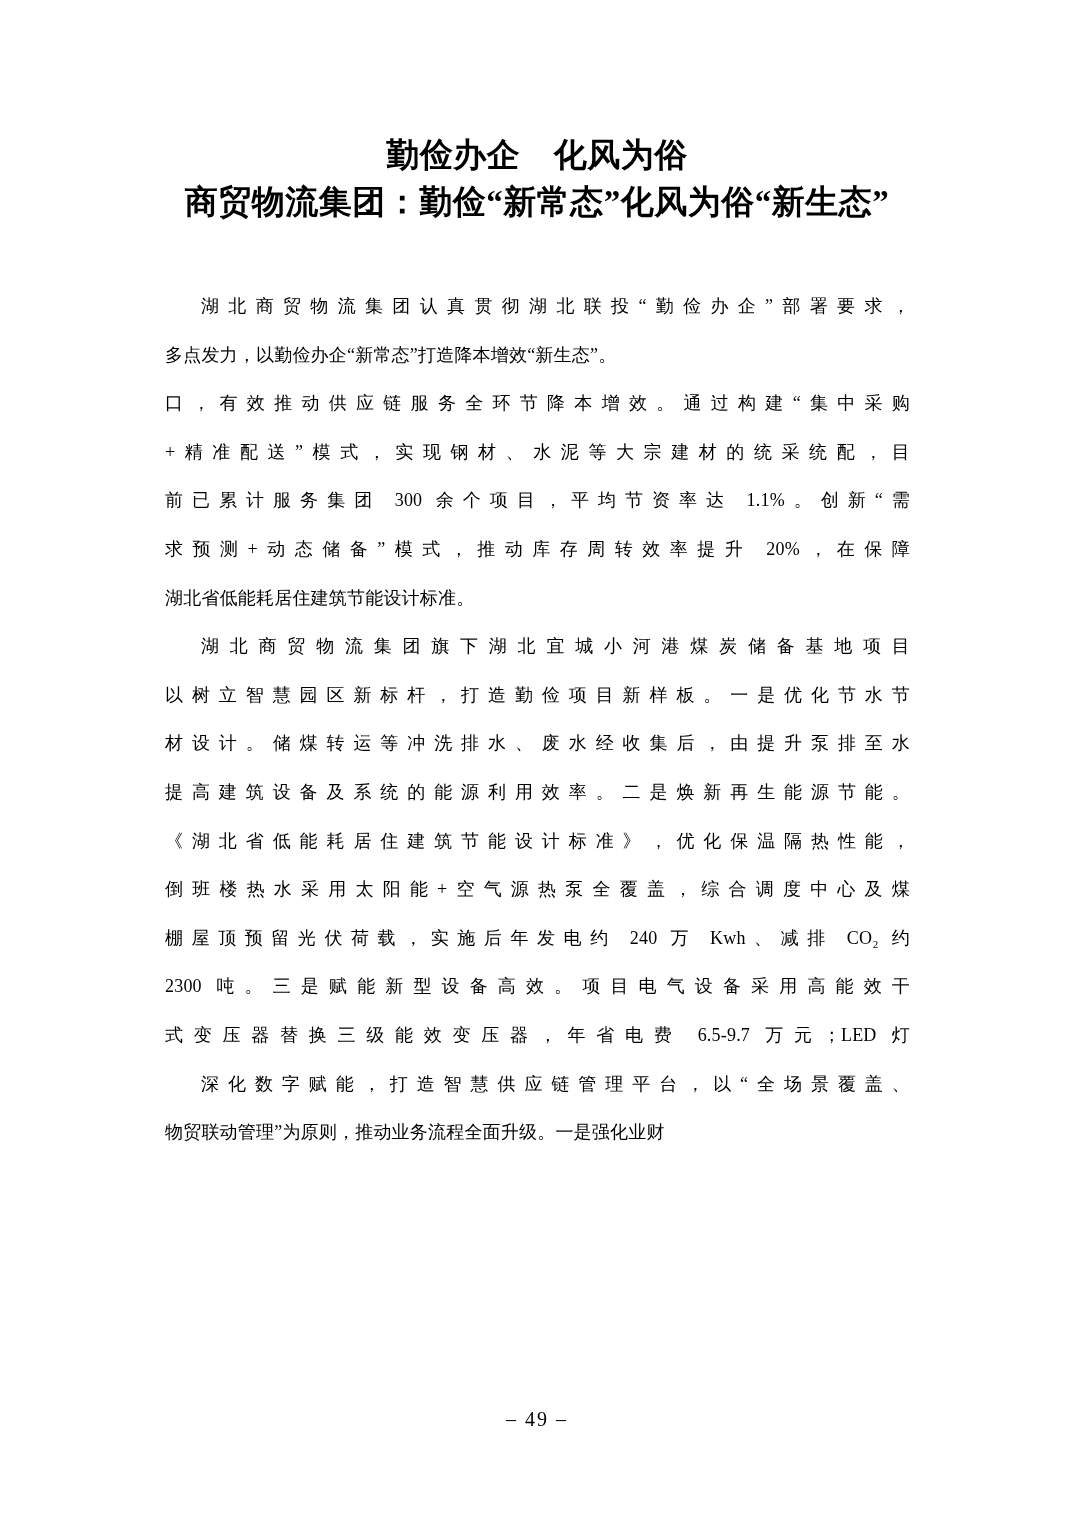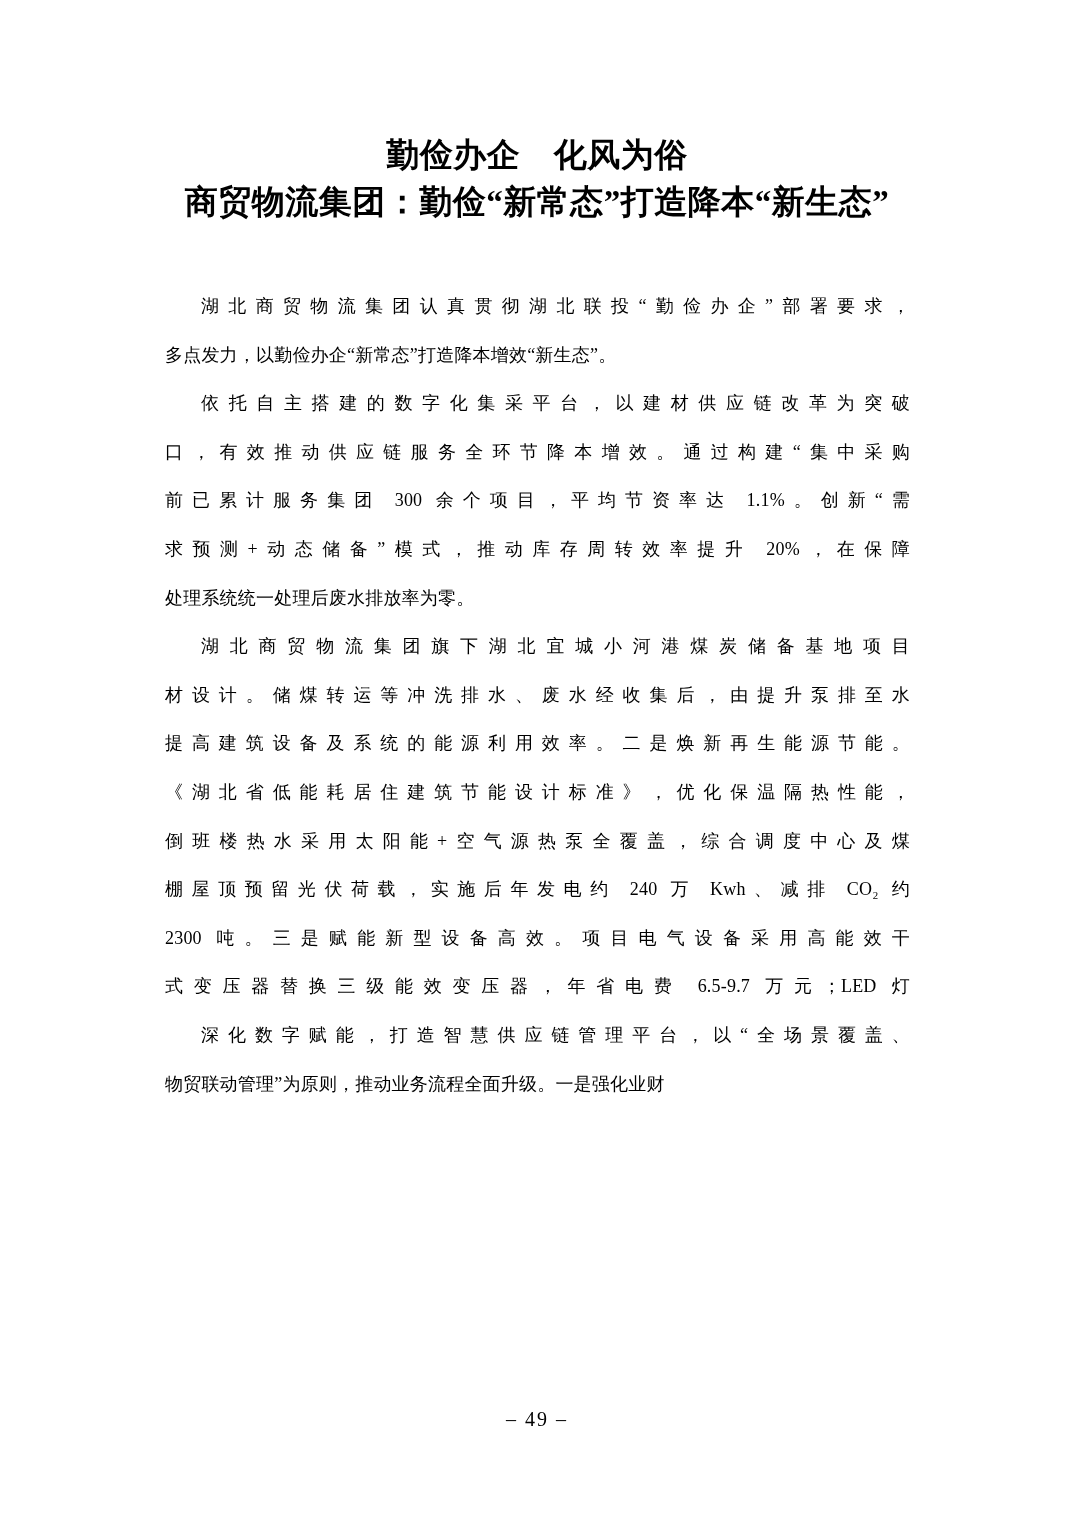--- a/index.html
+++ b/index.html
@@ -60,32 +60,33 @@
     letter-spacing: 2px;
   }
 </style>
 </head>
 <body>
 
 <div class="page">
 
   <div class="title-block">
     <div class="title-line">勤俭办企　化风为俗</div>
-    <div class="title-line">商贸物流集团：勤俭“新常态”打造降本“新生态”</div>
+    <div class="title-line">商贸物流集团：勤俭“新常态”化风为俗“新生态”</div>
   </div>
 
   <div class="doc-body">
       <div class="line indent">湖北商贸物流集团认真贯彻湖北联投“勤俭办企”部署要求，</div>
       <div class="line end">多点发力，以勤俭办企“新常态”打造降本增效“新生态”。</div>
-      <div class="line indent">依托自主搭建的数字化集采平台，以建材供应链改革为突破</div>
       <div class="line">口，有效推动供应链服务全环节降本增效。通过构建“集中采购</div>
+      <div class="line">+精准配送”模式，实现钢材、水泥等大宗建材的统采统配，目</div>
       <div class="line">前已累计服务集团 300 余个项目，平均节资率达 1.1%。创新“需</div>
       <div class="line">求预测+动态储备”模式，推动库存周转效率提升 20%，在保障</div>
-      <div class="line end">处理系统统一处理后废水排放率为零。</div>
+      <div class="line end">湖北省低能耗居住建筑节能设计标准。</div>
       <div class="line indent">湖北商贸物流集团旗下湖北宜城小河港煤炭储备基地项目</div>
+      <div class="line">以树立智慧园区新标杆，打造勤俭项目新样板。一是优化节水节</div>
       <div class="line">材设计。储煤转运等冲洗排水、废水经收集后，由提升泵排至水</div>
       <div class="line">提高建筑设备及系统的能源利用效率。二是焕新再生能源节能。</div>
       <div class="line">《湖北省低能耗居住建筑节能设计标准》，优化保温隔热性能，</div>
       <div class="line">倒班楼热水采用太阳能+空气源热泵全覆盖，综合调度中心及煤</div>
       <div class="line">棚屋顶预留光伏荷载，实施后年发电约 240 万 Kwh、减排 CO₂ 约</div>
       <div class="line">2300 吨。三是赋能新型设备高效。项目电气设备采用高能效干</div>
       <div class="line">式变压器替换三级能效变压器，年省电费 6.5-9.7 万元；LED 灯</div>
       <div class="line indent">深化数字赋能，打造智慧供应链管理平台，以“全场景覆盖、</div>
       <div class="line end">物贸联动管理”为原则，推动业务流程全面升级。一是强化业财</div>
     </div>

